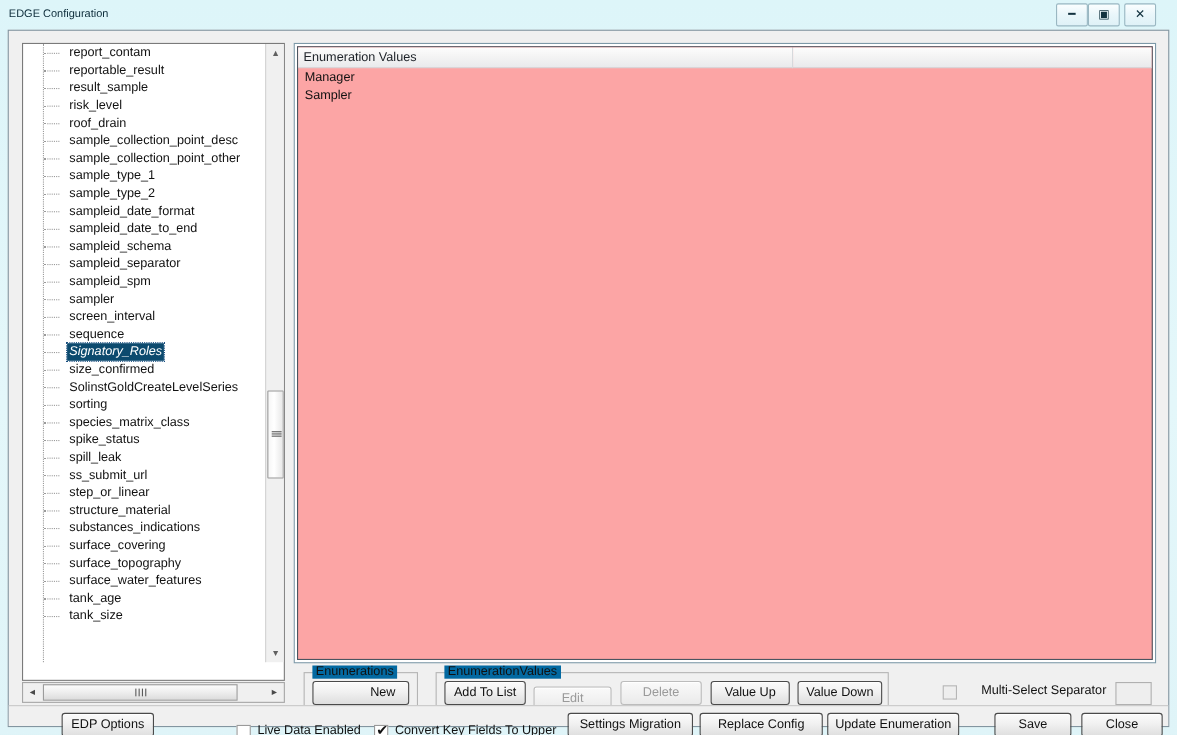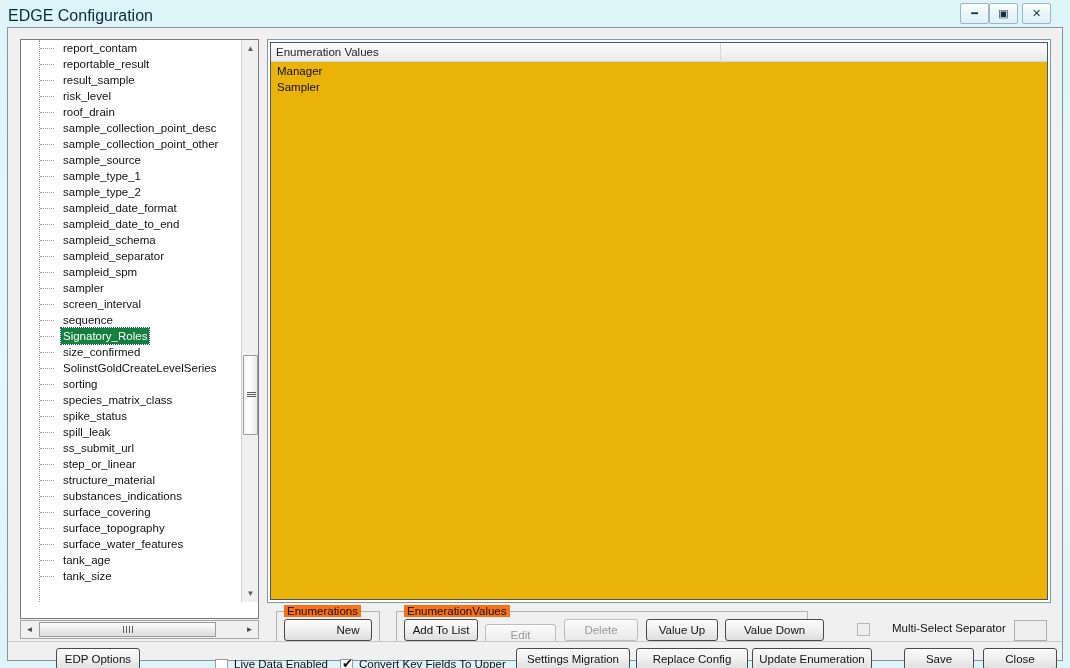--- a/index.html
+++ b/index.html
@@ -16,21 +16,21 @@
   #window {
     position: absolute; left: 0; top: 0;
     width: 1070px; height: 668px;
     background: linear-gradient(180deg,#ddf5f9 0%, #e4f7fa 55%, #dff4f8 100%);
   }
   #titlebar {
     position: absolute; left: 0; top: 0; width: 1070px; height: 30px;
   }
   #title-text {
     position: absolute; left: 8px; top: 7px;
-    font-size: 16px; color: #0b2a38;
+    font-size: 10px; color: #0b2a38;
     white-space: nowrap;
   }
   .wbtn {
     position: absolute; top: 3px;
     width: 29px; height: 21px;
     background: linear-gradient(180deg,#fbfeff 0%, #e9f6fa 50%, #dff1f7 100%);
     border: 1px solid #9ab7c2;
     border-radius: 2px;
     display: flex; align-items: center; justify-content: center;
   }
@@ -71,23 +71,24 @@
     white-space: nowrap;
   }
   .titem::before {
     content: "";
     position: absolute; left: 19px; top: 8px;
     width: 14px; height: 0;
     border-top: 1px dotted #9a9a9a;
   }
   .titem > span { display: inline-block; padding: 0 2px; }
   .titem.sel > span {
-    background: #15803d;
+    background: #0c4a6e;
     color: #ffffff;
     outline: 1px dotted #1a4f80;
+    font-style: italic;
   }
 
   
   #tree-vsb {
     position: absolute; right: 0px; top: 0px;
     width: 17px; height: 562px;
     background: #f0f0f0;
     border-left: 1px solid #d2d2d2;
   }
   .sb-arrow {
@@ -146,21 +147,21 @@
     position: absolute; left: 259px; top: 11px;
     width: 784px; height: 564px;
     border: 1px solid #7d99a8;
     background: #ffffff;
     padding: 2px;
   }
   #listview {
     position: absolute; left: 2px; top: 2px;
     width: 778px; height: 558px;
     border: 1px solid #4a5560;
-    background: #eab308;
+    background: #fca5a5;
     overflow: hidden;
   }
   #lv-header {
     position: absolute; left: 0; top: 0; width: 778px; height: 19px;
     display: flex;
   }
   .lv-col {
     height: 19px; line-height: 18px;
     background: linear-gradient(180deg,#fdfdfd 0%,#f4f4f4 45%,#e9eaec 100%);
     border-right: 1px solid #d6d9dc;
@@ -181,21 +182,21 @@
   }
 
   
   .groupbox {
     position: absolute;
     border: 1px solid #b4b4b4;
     background: transparent;
   }
   .gb-label {
     position: absolute; top: -7px; left: 7px;
-    background: #f97316;
+    background: #0369a1;
     padding: 0 3px;
     font-size: 11.5px; color: #111;
     white-space: nowrap;
   }
   #gb-enumerations { left: 268px; top: 583px; width: 104px; height: 34px; }
   #gb-enumvalues  { left: 388px; top: 583px; width: 412px; height: 34px; }
 
   
   .btn {
     position: absolute;
@@ -212,21 +213,21 @@
   }
   .btn.primary { border: 1px solid #4a4a4a; }
   .btn.disabled { color: #9a9a9a; border-color: #bcbcbc;
     background: linear-gradient(180deg,#fafafa 0%, #f2f2f2 50%, #eaeaea 100%); }
 
   #btn-new        { left: 276px; top: 591px; width: 88px; padding-left: 40px; }
   #btn-addtolist  { left: 396px; top: 591px; width: 74px; }
   #btn-edit       { left: 477px; top: 596px; width: 71px; }
   #btn-delete     { left: 556px; top: 591px; width: 74px; }
   #btn-valueup    { left: 638px; top: 591px; width: 72px; }
-  #btn-valuedown  { left: 717px; top: 591px; width: 99px; }
+  #btn-valuedown  { left: 717px; top: 591px; width: 77px; }
 
   
   #ms-wrap { position: absolute; left: 849px; top: 593px; width: 190px; height: 20px; }
   .cbx {
     position: absolute; left: 0; top: 2px;
     width: 13px; height: 13px;
     border: 1px solid #9a9a9a;
     background: #ffffff;
   }
   .cbx.disabled { background: #eeeeee; border-color: #b6b6b6; }
@@ -291,21 +292,20 @@
     <div id="tree-panel">
       <div id="tree-guide"></div>
       <div id="tree-items">
           <div class="titem"><span>report_contam</span></div>
           <div class="titem"><span>reportable_result</span></div>
           <div class="titem"><span>result_sample</span></div>
           <div class="titem"><span>risk_level</span></div>
           <div class="titem"><span>roof_drain</span></div>
           <div class="titem"><span>sample_collection_point_desc</span></div>
           <div class="titem"><span>sample_collection_point_other</span></div>
-          <div class="titem"><span>sample_source</span></div>
           <div class="titem"><span>sample_type_1</span></div>
           <div class="titem"><span>sample_type_2</span></div>
           <div class="titem"><span>sampleid_date_format</span></div>
           <div class="titem"><span>sampleid_date_to_end</span></div>
           <div class="titem"><span>sampleid_schema</span></div>
           <div class="titem"><span>sampleid_separator</span></div>
           <div class="titem"><span>sampleid_spm</span></div>
           <div class="titem"><span>sampler</span></div>
           <div class="titem"><span>screen_interval</span></div>
           <div class="titem"><span>sequence</span></div>

